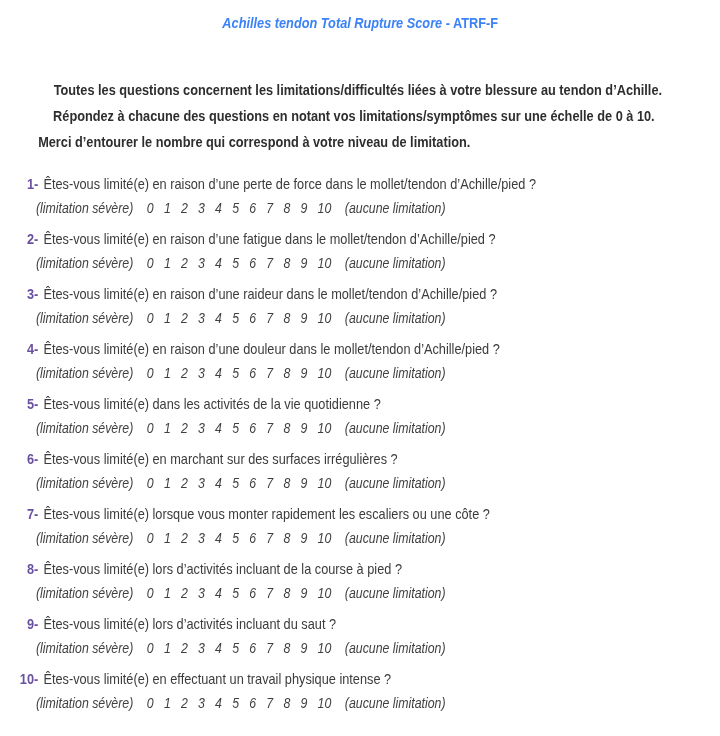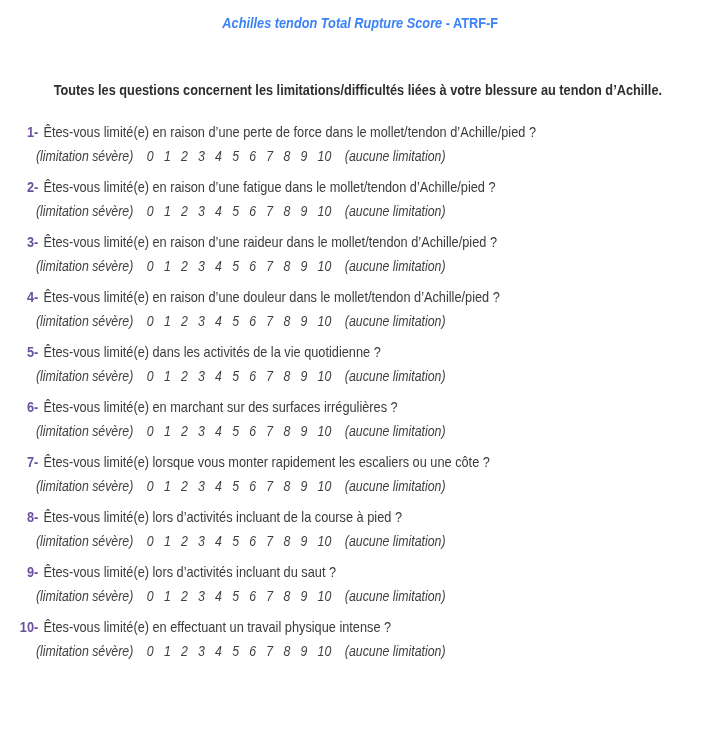--- a/index.html
+++ b/index.html
@@ -97,20 +97,22 @@
 </style>
 </head>
 <body>
 
 <div class="page">
 
   <h1 class="title"><span class="cx"><span class="title-main">Achilles tendon Total Rupture Score</span><span class="title-sep"> - </span><span class="title-code">ATRF-F</span></span></h1>
 
   <div class="intro">
     <div class="intro-line"><span class="cx">Toutes les questions concernent les limitations/difficultés liées à votre blessure au tendon d’Achille.</span></div>
+    <div class="intro-line"><span class="cx">Répondez à chacune des questions en notant vos limitations/symptômes sur une échelle de 0 à 10.</span></div>
+    <div class="intro-line"><span class="cx">Merci d’entourer le nombre qui correspond à votre niveau de limitation.</span></div>
   </div>
 
   <div id="questions" class="questions">
   <div class="q-block">
     <div class="q-line">
       <span class="q-num">1-</span>
       <span class="q-text">Êtes-vous limité(e) en raison d’une perte de force dans le mollet/tendon d’Achille/pied ?</span>
     </div>
     <div class="scale-line">
       <span class="scale-label">(limitation sévère)</span>

